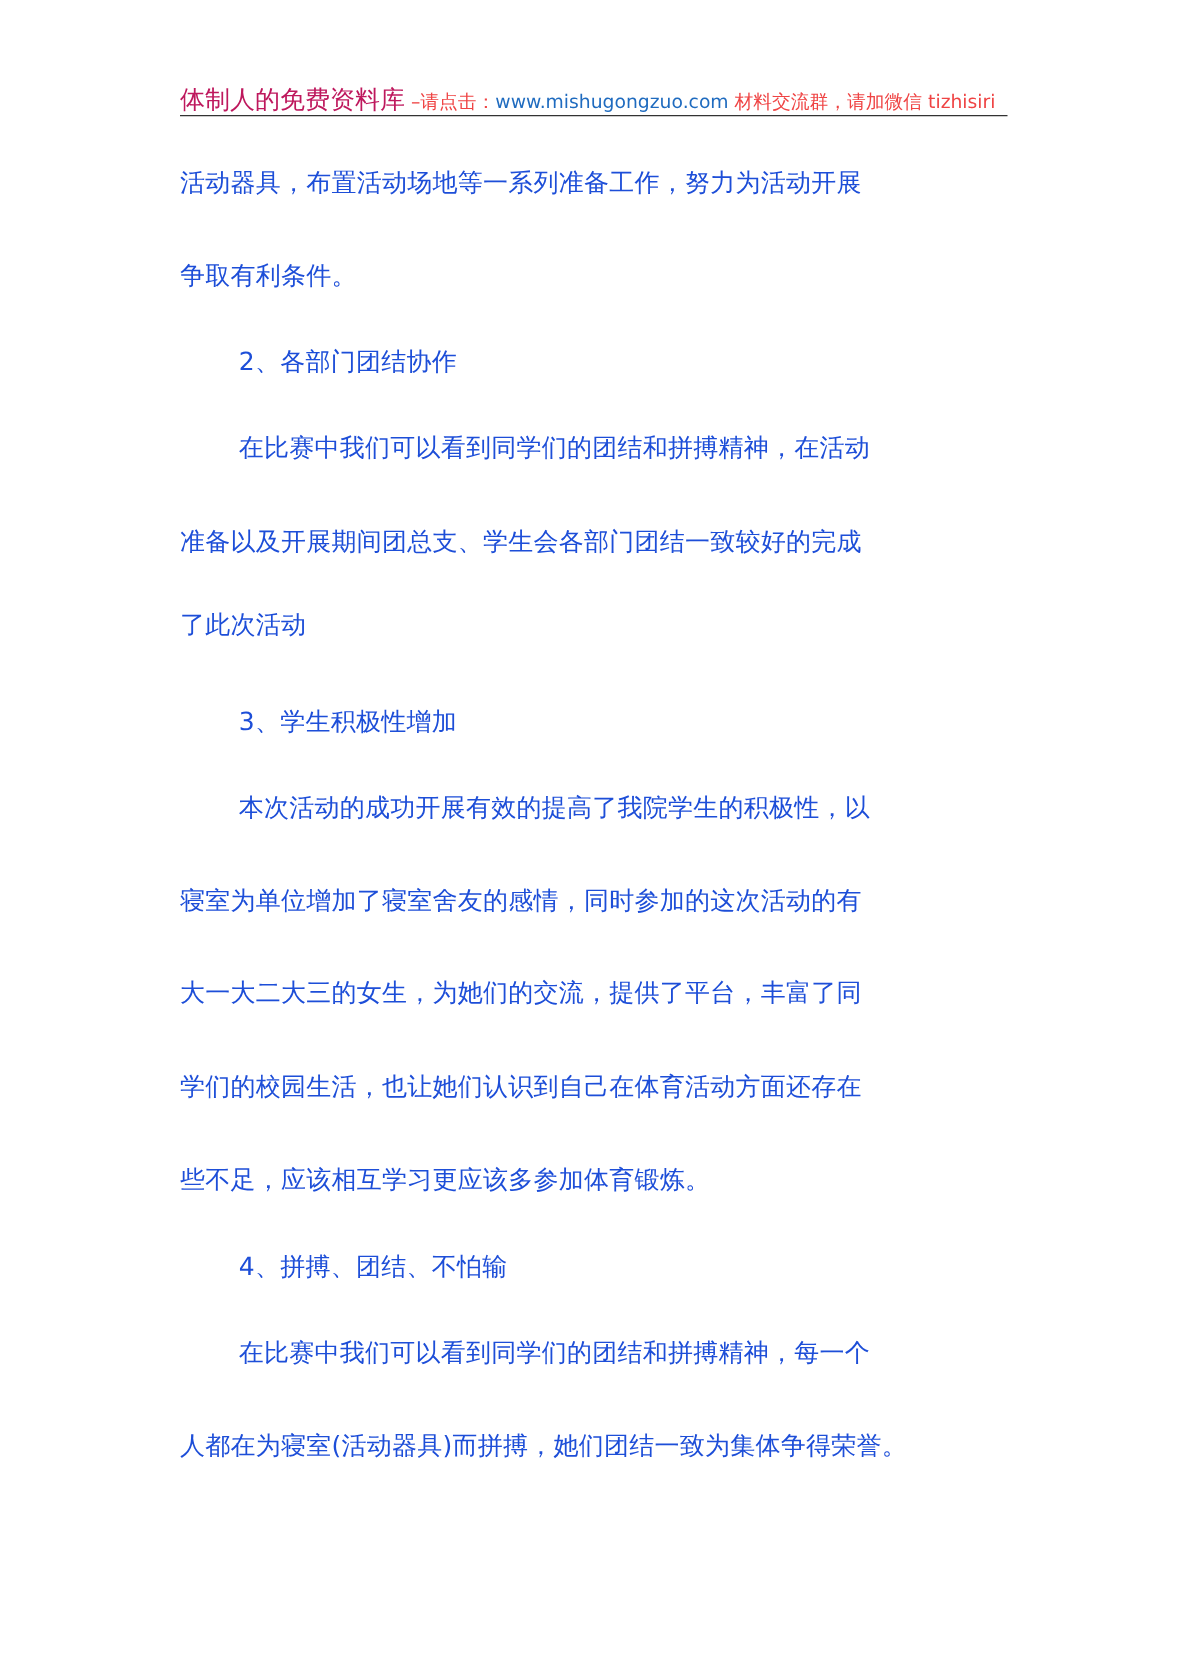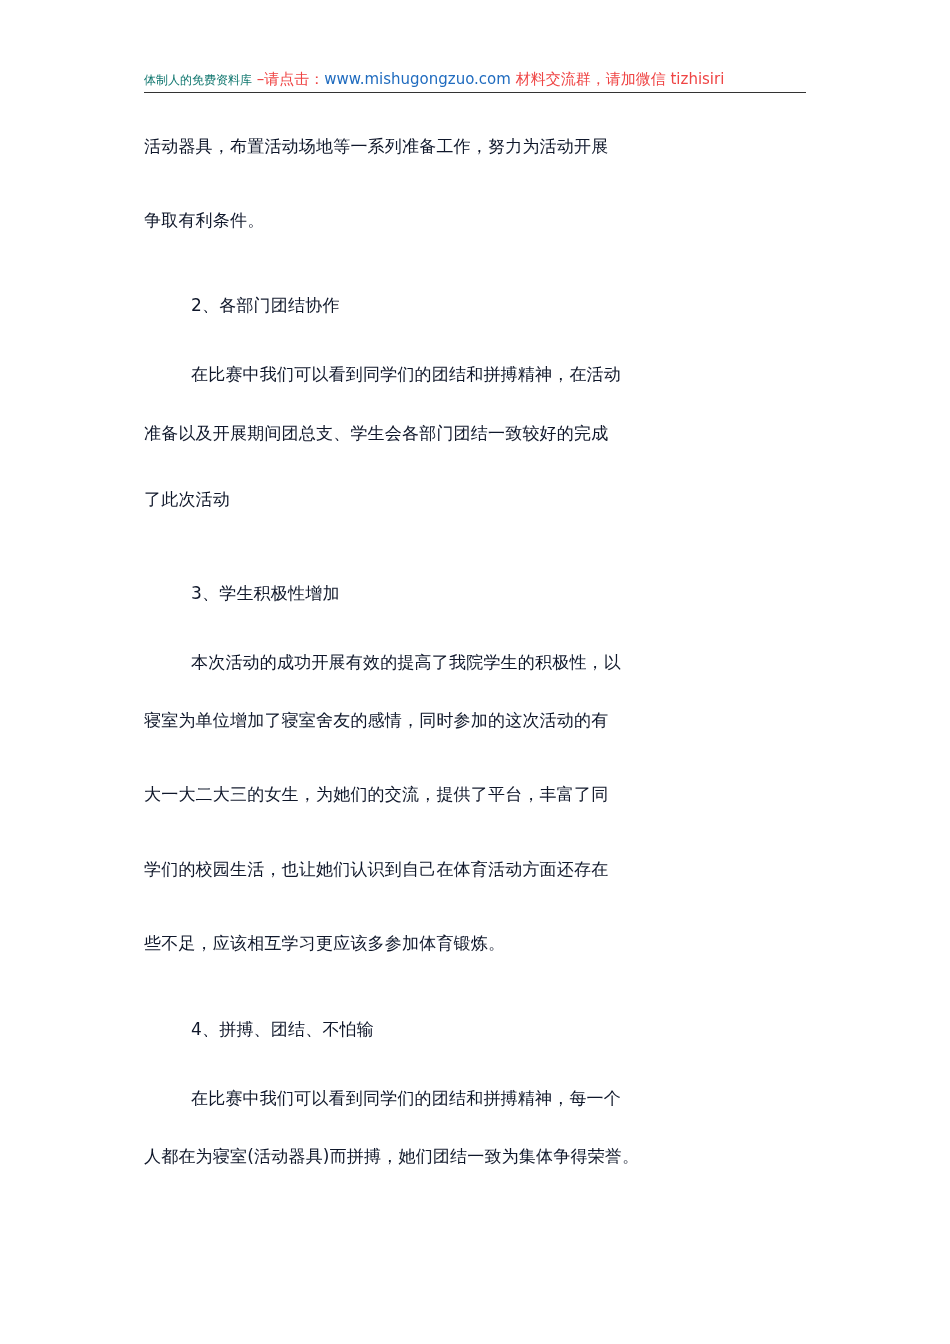--- a/index.html
+++ b/index.html
@@ -1,24 +1,24 @@
 <!DOCTYPE html>
 <html><head>
   <meta charset="utf-8">
   <style>
     html, body { margin: 0; padding: 0; background: #ffffff; }
     body { width: 950px; height: 1344px; position: relative; overflow: hidden;
            font-family: "DejaVu Sans", "Liberation Sans", sans-serif; color: #000; }
     .header { position: absolute; left: 144px; top: 68px; width: 662px; height: 24px;
               border-bottom: 1.5px solid #333; white-space: nowrap; font-size: 15px; line-height: 22px; }
-    .hdr-red { color: #0f766e; font-size: 12px; }
+    .hdr-red { color: #be185d; font-size: 20px; }
     .hdr-black { color: #ef4444; }
     .hdr-blue { color: #1f6bbf; margin-top: 24px; }
-    .line { position: absolute; left: 144px; white-space: nowrap; font-size: 17px; line-height: 30px; color: #0f172a; letter-spacing: 0.2px; }
-    .indent { left: 191px; margin-top: 16px; }
+    .line { position: absolute; left: 144px; white-space: nowrap; font-size: 20px; line-height: 30px; color: #1d4ed8; letter-spacing: 0.2px; }
+    .indent { left: 191px; }
   </style>
 </head>
 <body>
 
 <div class="header">
   <span class="hdr-red">体制人的免费资料库</span><span class="hdr-black"> –请点击：</span><span class="hdr-blue">www.mishugongzuo.com</span><span class="hdr-black"> 材料交流群，请加微信 tizhisiri</span>
 </div>
 
 <div class="line" style="top:131px">活动器具，布置活动场地等一系列准备工作，努力为活动开展</div>
 <div class="line" style="top:205px">争取有利条件。</div>

